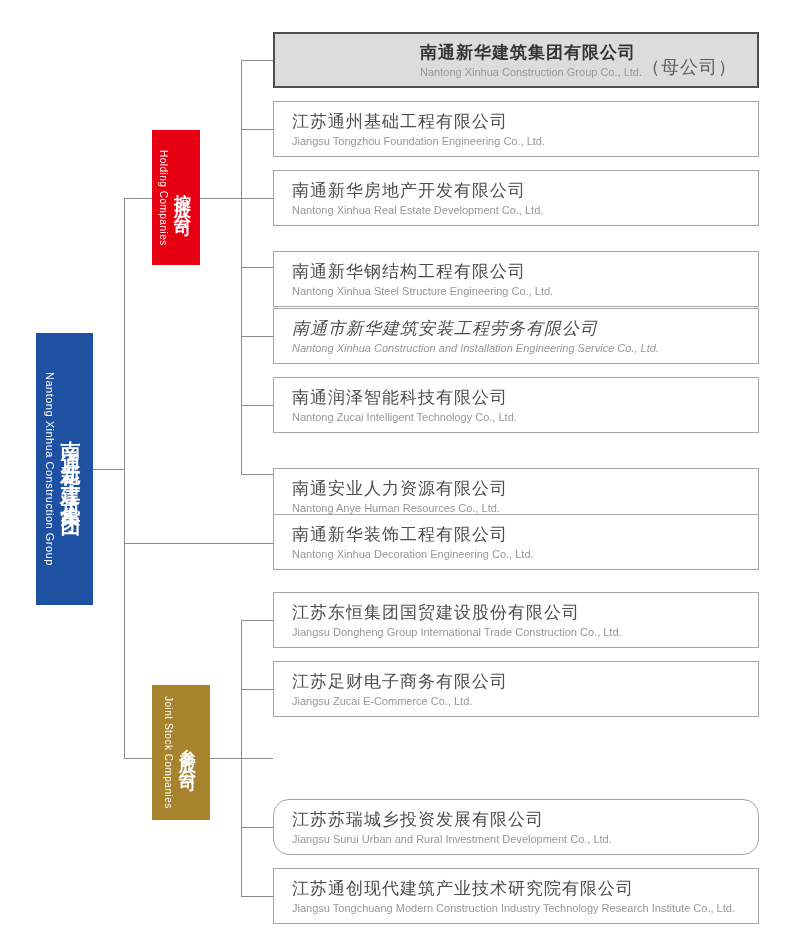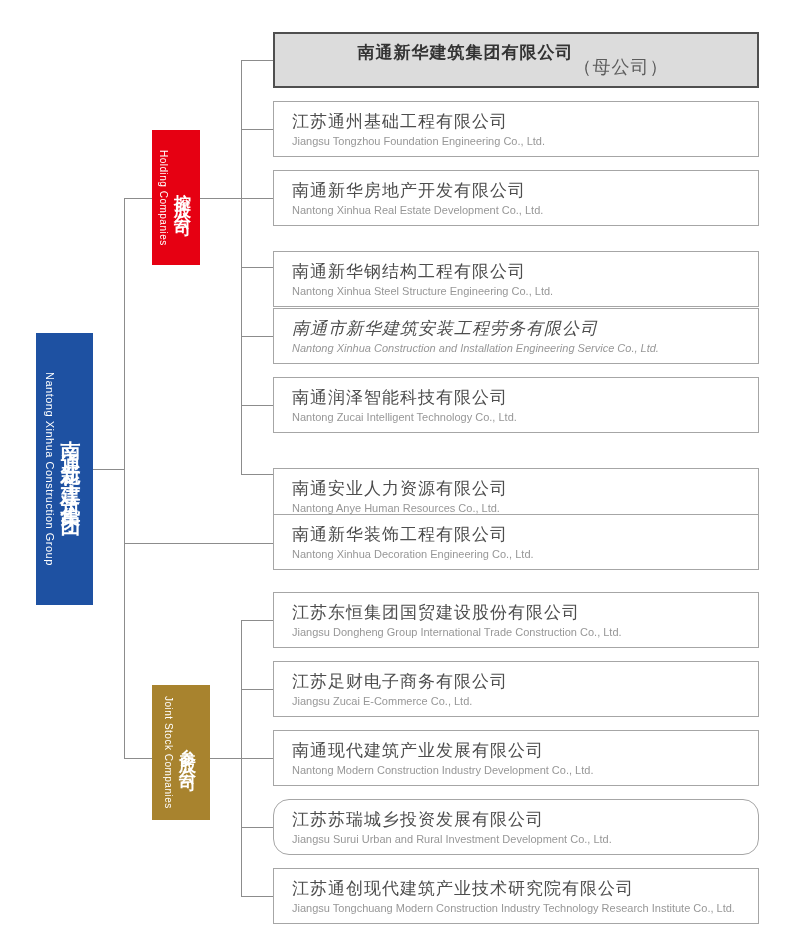--- a/index.html
+++ b/index.html
@@ -20,21 +20,21 @@
   .cbox .zh{
     font-size:17px;line-height:22px;color:#4d4d4d;letter-spacing:1px;
     white-space:nowrap;
   }
   .cbox .en{
     font-size:11px;line-height:14px;color:#979797;margin-top:1px;
     white-space:nowrap;
   }
   .cbox.parent{
     background:#dcdcdc;border:2px solid #4f4f4f;
-    display:flex;flex-direction:row;justify-content:center;align-items:flex-start;
+    display:flex;flex-direction:row;justify-content:flex-end;align-items:flex-start;
     padding:8px 20px 0 14px;
   }
   .cbox.parent .zh{font-weight:bold;color:#333333;}
   .cbox.parent .note{
     align-self:center;margin-top:6px;
     font-size:18px;color:#5c5c5c;letter-spacing:1px;white-space:nowrap;
   }
   
   .vbox{
     position:absolute;display:flex;flex-direction:row;align-items:center;justify-content:center;
@@ -96,20 +96,21 @@
   </div>
 
   <div class="vbox joint">
     <span class="ven">Joint Stock Companies</span>
     <span class="vcn">参股公司</span>
   </div>
 
   <div class="cbox parent" style="top:32px;">
     <div>
       <div class="zh">南通新华建筑集团有限公司</div>
+      <div class="en">Nantong Xinhua Construction Group Co., Ltd.</div>
     </div>
     <div class="note">（母公司）</div>
   </div>
 
   <div class="cbox" style="top:101px;">
     <div class="zh">江苏通州基础工程有限公司</div>
     <div class="en">Jiangsu Tongzhou Foundation Engineering Co., Ltd.</div>
   </div>
 
   <div class="cbox" style="top:170px;">
@@ -145,24 +146,20 @@
   <div class="cbox" style="top:592px;">
     <div class="zh">江苏东恒集团国贸建设股份有限公司</div>
     <div class="en">Jiangsu Dongheng Group International Trade Construction Co., Ltd.</div>
   </div>
 
   <div class="cbox" style="top:661px;">
     <div class="zh">江苏足财电子商务有限公司</div>
     <div class="en">Jiangsu Zucai E-Commerce Co., Ltd.</div>
   </div>
 
-  <div class="cbox" style="top:730px;">
-    <div class="zh">南通现代建筑产业发展有限公司</div>
-    <div class="en">Nantong Modern Construction Industry Development Co., Ltd.</div>
-  </div>
 
   <div class="cbox" style="top:799px;border-radius:16px;">
     <div class="zh">江苏苏瑞城乡投资发展有限公司</div>
     <div class="en">Jiangsu Surui Urban and Rural Investment Development Co., Ltd.</div>
   </div>
 
   <div class="cbox" style="top:868px;">
     <div class="zh">江苏通创现代建筑产业技术研究院有限公司</div>
     <div class="en">Jiangsu Tongchuang Modern Construction Industry Technology Research Institute Co., Ltd.</div>
   </div>

